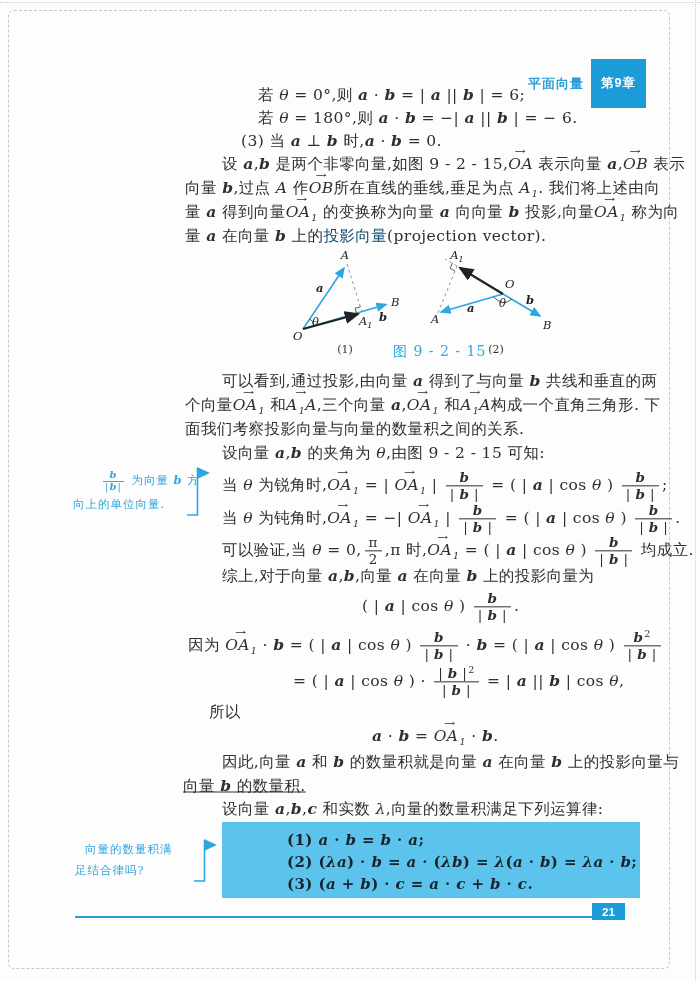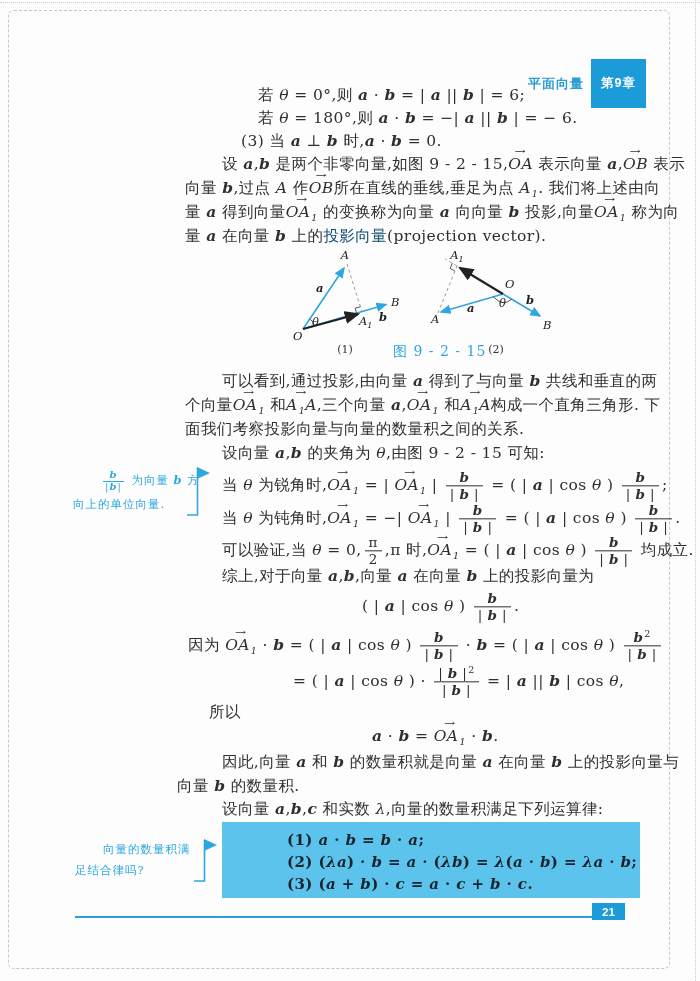--- a/index.html
+++ b/index.html
@@ -150,27 +150,27 @@
       <div class="line" style="left: 222px; top: 486px;"><span class="sg-t">当 </span><span class="sg-i">θ</span><span class="sg-t"> 为锐角时,</span><span class="sg-vec"><span class="sg-vbody"><span class="sg-arrow">→</span><span class="sg-i">OA</span><span class="sg-sub">1</span></span></span><span class="sg-t"> = | </span><span class="sg-vec"><span class="sg-vbody"><span class="sg-arrow">→</span><span class="sg-i">OA</span><span class="sg-sub">1</span></span></span><span class="sg-t"> | </span><span class="sg-frac"><span class="sg-num"><span class="sg-v">b</span></span><span class="sg-den"><span class="sg-t">| </span><span class="sg-v">b</span><span class="sg-t"> |</span></span></span><span class="sg-t"> = ( | </span><span class="sg-v">a</span><span class="sg-t"> | cos </span><span class="sg-i">θ</span><span class="sg-t"> ) </span><span class="sg-frac"><span class="sg-num"><span class="sg-v">b</span></span><span class="sg-den"><span class="sg-t">| </span><span class="sg-v">b</span><span class="sg-t"> |</span></span></span><span class="sg-t">;</span></div>
       <div class="line" style="left: 222px; top: 519px;"><span class="sg-t">当 </span><span class="sg-i">θ</span><span class="sg-t"> 为钝角时,</span><span class="sg-vec"><span class="sg-vbody"><span class="sg-arrow">→</span><span class="sg-i">OA</span><span class="sg-sub">1</span></span></span><span class="sg-t"> = −| </span><span class="sg-vec"><span class="sg-vbody"><span class="sg-arrow">→</span><span class="sg-i">OA</span><span class="sg-sub">1</span></span></span><span class="sg-t"> | </span><span class="sg-frac"><span class="sg-num"><span class="sg-v">b</span></span><span class="sg-den"><span class="sg-t">| </span><span class="sg-v">b</span><span class="sg-t"> |</span></span></span><span class="sg-t"> = ( | </span><span class="sg-v">a</span><span class="sg-t"> | cos </span><span class="sg-i">θ</span><span class="sg-t"> ) </span><span class="sg-frac"><span class="sg-num"><span class="sg-v">b</span></span><span class="sg-den"><span class="sg-t">| </span><span class="sg-v">b</span><span class="sg-t"> |</span></span></span><span class="sg-t">.</span></div>
       <div class="line" style="left: 222px; top: 551px;"><span class="sg-t">可以验证,当 </span><span class="sg-i">θ</span><span class="sg-t"> = 0,</span><span class="sg-frac"><span class="sg-num"><span class="sg-t">π</span></span><span class="sg-den"><span class="sg-t">2</span></span></span><span class="sg-t">,π 时,</span><span class="sg-vec"><span class="sg-vbody"><span class="sg-arrow">→</span><span class="sg-i">OA</span><span class="sg-sub">1</span></span></span><span class="sg-t"> = ( | </span><span class="sg-v">a</span><span class="sg-t"> | cos </span><span class="sg-i">θ</span><span class="sg-t"> ) </span><span class="sg-frac"><span class="sg-num"><span class="sg-v">b</span></span><span class="sg-den"><span class="sg-t">| </span><span class="sg-v">b</span><span class="sg-t"> |</span></span></span><span class="sg-t"> 均成立.</span></div>
       <div class="line" style="left: 222px; top: 576px;"><span class="sg-t">综上,对于向量 </span><span class="sg-v">a</span><span class="sg-t">,</span><span class="sg-v">b</span><span class="sg-t">,向量 </span><span class="sg-v">a</span><span class="sg-t"> 在向量 </span><span class="sg-v">b</span><span class="sg-t"> 上的投影向量为</span></div>
       <div class="line" style="left: 362px; top: 607px;"><span class="sg-t">( | </span><span class="sg-v">a</span><span class="sg-t"> | cos </span><span class="sg-i">θ</span><span class="sg-t"> ) </span><span class="sg-frac"><span class="sg-num"><span class="sg-v">b</span></span><span class="sg-den"><span class="sg-t">| </span><span class="sg-v">b</span><span class="sg-t"> |</span></span></span><span class="sg-t">.</span></div>
       <div class="line" style="left: 188px; top: 646px;"><span class="sg-t">因为 </span><span class="sg-vec"><span class="sg-vbody"><span class="sg-arrow">→</span><span class="sg-i">OA</span><span class="sg-sub">1</span></span></span><span class="sg-t"> · </span><span class="sg-v">b</span><span class="sg-t"> = ( | </span><span class="sg-v">a</span><span class="sg-t"> | cos </span><span class="sg-i">θ</span><span class="sg-t"> ) </span><span class="sg-frac"><span class="sg-num"><span class="sg-v">b</span></span><span class="sg-den"><span class="sg-t">| </span><span class="sg-v">b</span><span class="sg-t"> |</span></span></span><span class="sg-t"> · </span><span class="sg-v">b</span><span class="sg-t"> = ( | </span><span class="sg-v">a</span><span class="sg-t"> | cos </span><span class="sg-i">θ</span><span class="sg-t"> ) </span><span class="sg-frac"><span class="sg-num"><span class="sg-v">b</span><span class="sg-sup">2</span></span><span class="sg-den"><span class="sg-t">| </span><span class="sg-v">b</span><span class="sg-t"> |</span></span></span></div>
       <div class="line" style="left: 293px; top: 682px;"><span class="sg-t">= ( | </span><span class="sg-v">a</span><span class="sg-t"> | cos </span><span class="sg-i">θ</span><span class="sg-t"> ) · </span><span class="sg-frac"><span class="sg-num"><span class="sg-t">| </span><span class="sg-v">b</span><span class="sg-t"> |</span><span class="sg-sup">2</span></span><span class="sg-den"><span class="sg-t">| </span><span class="sg-v">b</span><span class="sg-t"> |</span></span></span><span class="sg-t"> = | </span><span class="sg-v">a</span><span class="sg-t"> || </span><span class="sg-v">b</span><span class="sg-t"> | cos </span><span class="sg-i">θ</span><span class="sg-t">,</span></div>
       <div class="line" style="left: 185px; top: 712px; margin-left: 24px;"><span class="sg-t">所以</span></div>
       <div class="line" style="left: 372px; top: 735px;"><span class="sg-v">a</span><span class="sg-t"> · </span><span class="sg-v">b</span><span class="sg-t"> = </span><span class="sg-vec"><span class="sg-vbody"><span class="sg-arrow">→</span><span class="sg-i">OA</span><span class="sg-sub">1</span></span></span><span class="sg-t"> · </span><span class="sg-v">b</span><span class="sg-t">.</span></div>
       <div class="line" style="left: 222px; top: 762px;"><span class="sg-t">因此,向量 </span><span class="sg-v">a</span><span class="sg-t"> 和 </span><span class="sg-v">b</span><span class="sg-t"> 的数量积就是向量 </span><span class="sg-v">a</span><span class="sg-t"> 在向量 </span><span class="sg-v">b</span><span class="sg-t"> 上的投影向量与</span></div>
-      <div class="line" style="left: 177px; top: 786px;"><span class="sg-t">向量 </span><span class="sg-v">b</span><span class="sg-t"> 的数量积.</span></div>
+      <div class="line" style="left: 183px; top: 786px; text-decoration: underline;"><span class="sg-t">向量 </span><span class="sg-v">b</span><span class="sg-t"> 的数量积.</span></div>
       <div class="line" style="left: 222px; top: 809px;"><span class="sg-t">设向量 </span><span class="sg-v">a</span><span class="sg-t">,</span><span class="sg-v">b</span><span class="sg-t">,</span><span class="sg-v">c</span><span class="sg-t"> 和实数 </span><span class="sg-i">λ</span><span class="sg-t">,向量的数量积满足下列运算律:</span></div>
       <div class="line law" style="left: 252px; top: 840px;"><span class="sg-t">(1) </span><span class="sg-v">a</span><span class="sg-t"> · </span><span class="sg-v">b</span><span class="sg-t"> = </span><span class="sg-v">b</span><span class="sg-t"> · </span><span class="sg-v">a</span><span class="sg-t">;</span></div>
       <div class="line law" style="left: 252px; top: 862px;"><span class="sg-t">(2) (</span><span class="sg-i">λ</span><span class="sg-v">a</span><span class="sg-t">) · </span><span class="sg-v">b</span><span class="sg-t"> = </span><span class="sg-v">a</span><span class="sg-t"> · (</span><span class="sg-i">λ</span><span class="sg-v">b</span><span class="sg-t">) = </span><span class="sg-i">λ</span><span class="sg-t">(</span><span class="sg-v">a</span><span class="sg-t"> · </span><span class="sg-v">b</span><span class="sg-t">) = </span><span class="sg-i">λ</span><span class="sg-v">a</span><span class="sg-t"> · </span><span class="sg-v">b</span><span class="sg-t">;</span></div>
       <div class="line law" style="left: 252px; top: 884px;"><span class="sg-t">(3) (</span><span class="sg-v">a</span><span class="sg-t"> + </span><span class="sg-v">b</span><span class="sg-t">) · </span><span class="sg-v">c</span><span class="sg-t"> = </span><span class="sg-v">a</span><span class="sg-t"> · </span><span class="sg-v">c</span><span class="sg-t"> + </span><span class="sg-v">b</span><span class="sg-t"> · </span><span class="sg-v">c</span><span class="sg-t">.</span></div>
       <div class="line note" style="left: 100px; top: 481px;"><span class="sg-frac"><span class="sg-num"><span class="sg-v">b</span></span><span class="sg-den"><span class="sg-t">|</span><span class="sg-v">b</span><span class="sg-t">|</span></span></span><span class="sg-t"> 为向量 </span><span class="sg-v">b</span><span class="sg-t"> 方</span></div>
       <div class="line note" style="left: 73px; top: 504px;"><span class="sg-t">向上的单位向量.</span></div>
-      <div class="line note" style="left: 103px; top: 849px;"><span class="sg-t">向量的数量积满</span></div>
+      <div class="line note" style="left: 85px; top: 849px;"><span class="sg-t">向量的数量积满</span></div>
       <div class="line note" style="left: 75px; top: 870px;"><span class="sg-t">足结合律吗?</span></div>
     </div>
 
   <div class="footer-line"></div>
   <div class="page-chip">21</div>
 
 </div>
 
 </body></html>

